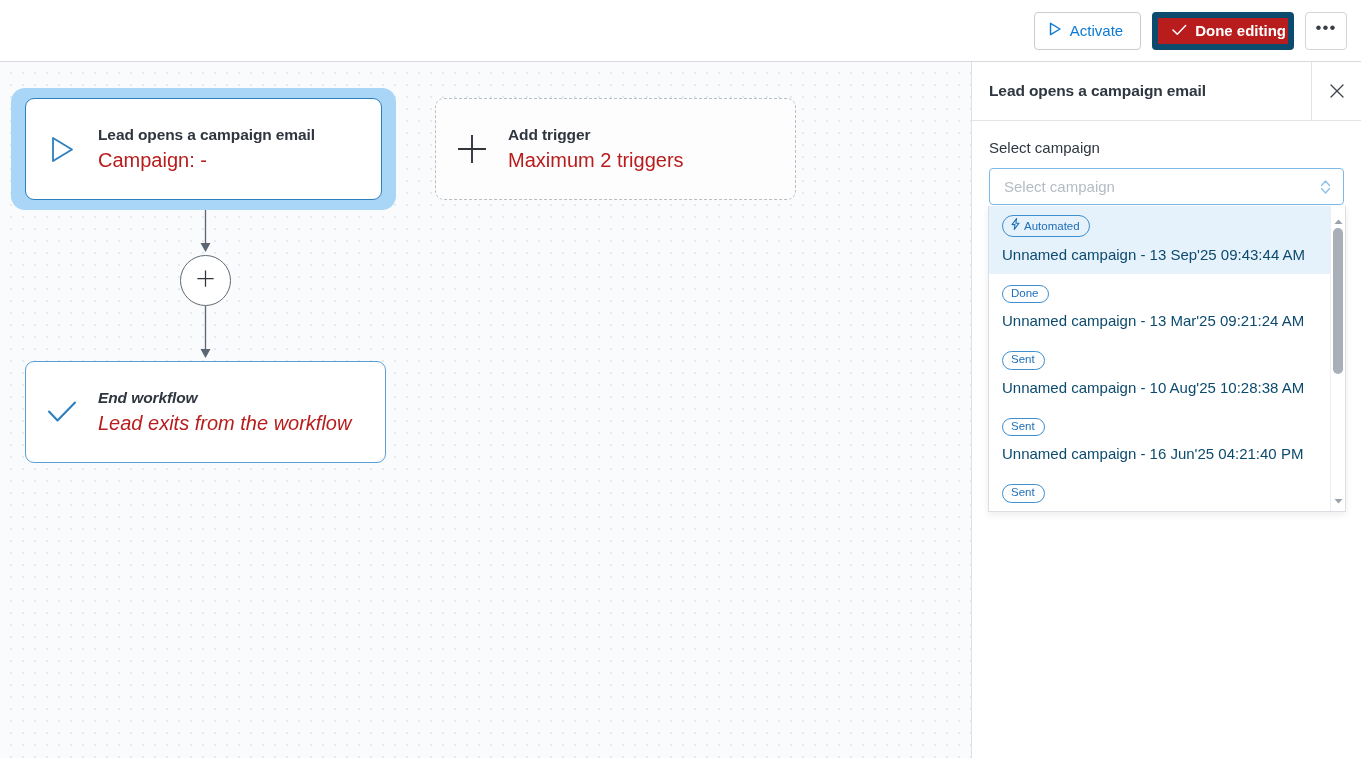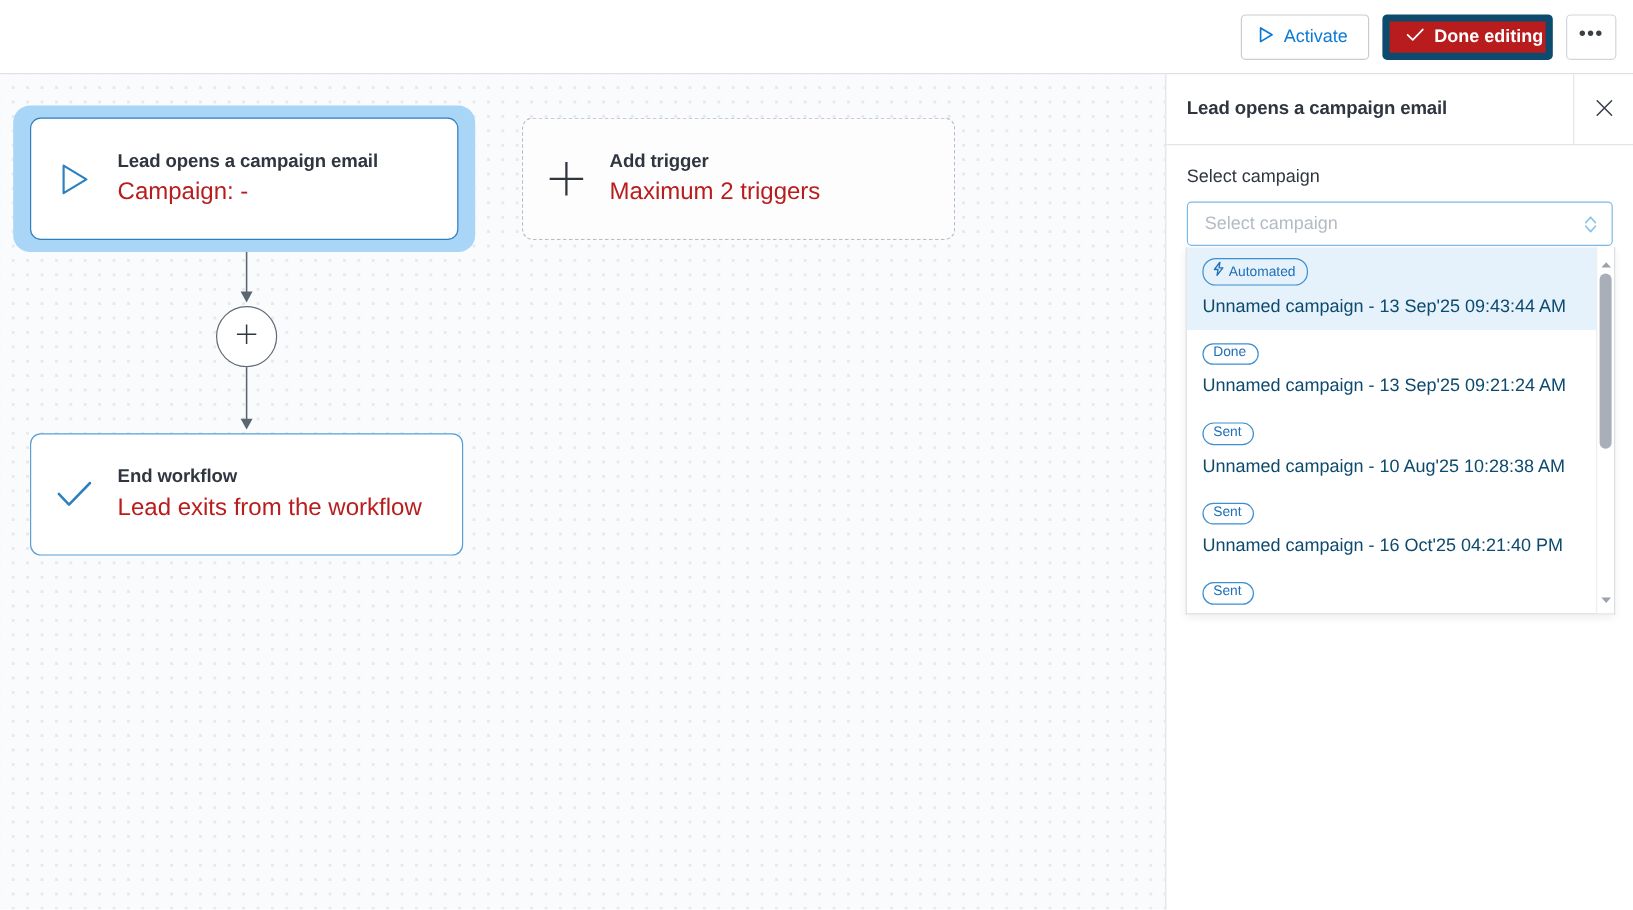--- a/index.html
+++ b/index.html
@@ -105,20 +105,21 @@
   }
   .card-trigger {
     left: 25px; top: 36px;
     width: 357px; height: 102px;
     border: 1.5px solid #2d7fbe;
   }
   .card-end {
     left: 25px; top: 299px;
     width: 361px; height: 102px;
     border: 1.5px solid #5a9fd4;
+    font-style: italic;
   }
   .card-add {
     left: 435px; top: 36px;
     width: 361px; height: 102px;
     border: 1.5px dashed #b9bec4;
     background: #fdfdfe;
     align-items: center;
   }
 
   .card-icon {
@@ -412,27 +413,27 @@
   <div class="dropdown">
     <div class="dropdown-list" id="dd-list">
         <div class="dd-item selected"><span class="badge">
             <span><svg width="9" height="12" viewBox="0 0 9 12">
                 <path d="M5.6 0.5 L1 6.6 H4 L3.2 11.5 L8 5.2 H4.9 Z" fill="none" stroke="#1f6fb8" stroke-width="1.1" stroke-linejoin="round"></path>
               </svg></span>
             <span>Automated</span>
           </span><div class="dd-label">Unnamed campaign - 13 Sep'25 09:43:44 AM</div></div>
         <div class="dd-item"><span class="badge">
             <span>Done</span>
-          </span><div class="dd-label">Unnamed campaign - 13 Sep'25 09:21:24 AM</div></div>
+          </span><div class="dd-label">Unnamed campaign - 13 Mar'25 09:21:24 AM</div></div>
         <div class="dd-item"><span class="badge">
             <span>Sent</span>
           </span><div class="dd-label">Unnamed campaign - 10 Aug'25 10:28:38 AM</div></div>
         <div class="dd-item"><span class="badge">
             <span>Sent</span>
-          </span><div class="dd-label">Unnamed campaign - 16 Oct'25 04:21:40 PM</div></div>
+          </span><div class="dd-label">Unnamed campaign - 16 Jun'25 04:21:40 PM</div></div>
         <div class="dd-item"><span class="badge">
             <span>Sent</span>
           </span><div class="dd-label">Unnamed campaign - 15 Jul'25 10:40:33 AM</div></div>
       </div>
 
     <div class="dd-scrollbar">
       <div class="sb-arrow up">
         <span>
           <svg width="9" height="6" viewBox="0 0 9 6">
               <path d="M0.5 5 L4.5 0.5 L8.5 5 Z" fill="#9aa2ab"></path>

